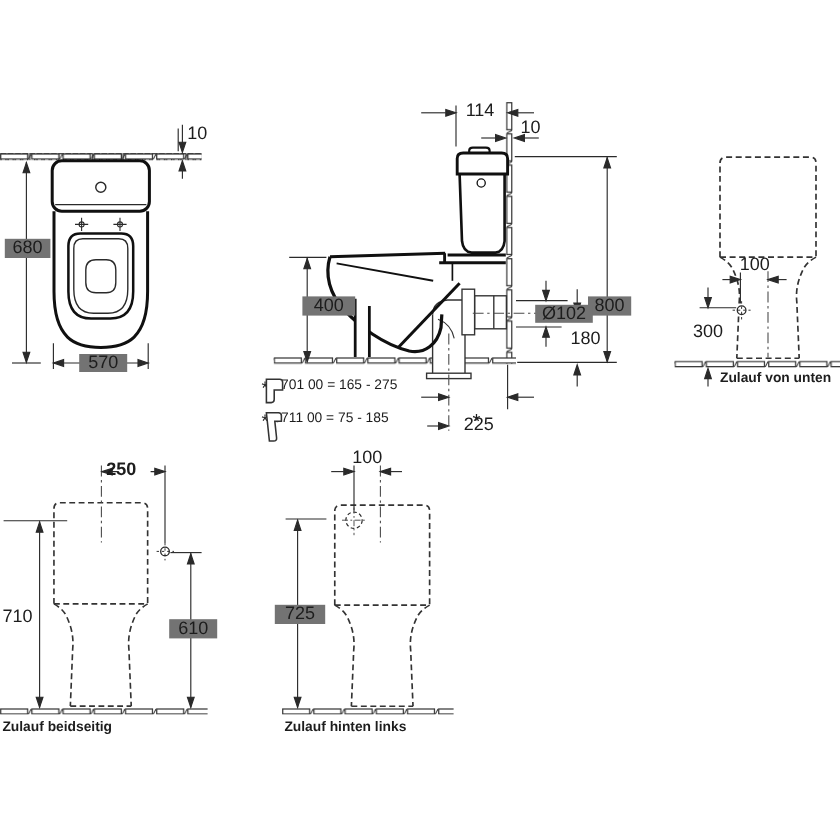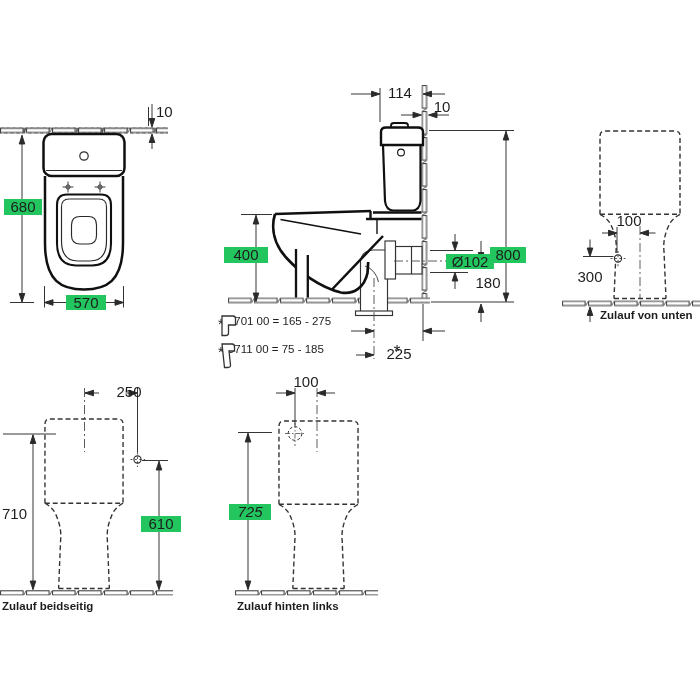--- a/index.html
+++ b/index.html
@@ -1,21 +1,21 @@
 <!DOCTYPE html>
 <html><head>
 <meta charset="utf-8">
 <style>
   html,body{margin:0;padding:0;background:#fff;}
   .canvas{position:relative;width:700px;height:700px;background:#fff;overflow:hidden;
           font-family:"Liberation Sans",sans-serif;}
   .canvas svg{position:absolute;left:0;top:0;}
   .dim{position:absolute;font-size:15px;line-height:1.05;color:#1d1d1d;white-space:nowrap;}
   .c{text-align:center;}
-  .bg{background:#22c55e;padding:0 2px;}
+  .bg{background:#737373;padding:0 2px;}
   .cap{position:absolute;font-size:11.5px;color:#1d1d1d;white-space:nowrap;font-weight:bold;}
   .note{position:absolute;display:flex;align-items:center;gap:4px;font-size:11.5px;color:#1d1d1d;white-space:nowrap;}
   .note .star{font-size:15px;line-height:1;position:relative;top:3px;}
   .star-lone{font-size:17px;}
 </style>
 </head>
 <body>
 
 <div class="canvas">
 
@@ -214,21 +214,21 @@
   </g>
 </svg>
 
 <div class="dim" style="left:156px;top:104px;">10</div>
 <div class="dim c bg" style="left:4px;top:199px;width:34px;">680</div>
 <div class="dim c bg" style="left:66px;top:294.5px;width:36px;">570</div>
 
 <div class="dim c" style="left:383px;top:85px;width:34px;">114</div>
 <div class="dim c" style="left:430px;top:99px;width:24px;">10</div>
 <div class="dim c bg" style="left:490px;top:207px;width:32px;margin-top:40px;">800</div>
-<div class="dim c bg" style="left:224px;top:247px;width:40px;">400</div>
+<div class="dim c bg" style="left:252px;top:247px;width:40px;">400</div>
 <div class="dim c bg" style="left:446px;top:253.5px;width:44px;">Ø102</div>
 <div class="dim c" style="left:470px;top:274.5px;width:36px;">180</div>
 <div class="dim c" style="left:381px;top:321.5px;width:36px;margin-top:24px;">225</div>
 <div class="dim c star-lone" style="left:387px;top:343px;width:20px;">*</div>
 
 <div class="note" style="left:218px;top:313px;">
   <span class="star">*</span>
   <svg width="21" height="27" viewBox="0 0 21 27">
     <path d="M4,3 L15,3 Q17.5,3 17.5,5.5 L17.5,12 L10.5,12 L10.5,20 Q10.5,22.5 8,22.5 L4,22.5 Z" fill="#fff" stroke="#333" stroke-width="1.3"></path>
   </svg>
@@ -239,22 +239,22 @@
   <svg width="21" height="29" viewBox="0 0 21 29">
     <path d="M4,3 L14,3 Q16.5,3 16.5,5.5 L16.5,10 L11,10 L12.5,24 Q12.7,26.5 10,26.5 L6.5,26.5 Z" fill="#fff" stroke="#333" stroke-width="1.3"></path>
   </svg>
   <span>8711 00 = 75 - 185</span>
 </div>
 
 <div class="dim c" style="left:604px;top:212.5px;width:50px;">100</div>
 <div class="dim c" style="left:574px;top:268.5px;width:32px;">300</div>
 <div class="cap" style="left:600px;top:309px;">Zulauf von unten</div>
 
-<div class="dim c" style="left:113px;top:384px;width:32px;">250</div>
+<div class="dim c" style="left:85px;top:384px;width:32px;font-weight:bold;">250</div>
 <div class="dim c" style="left:0px;top:506px;width:29px;">710</div>
 <div class="dim c bg" style="left:141px;top:516px;width:36px;">610</div>
 <div class="cap" style="left:2px;top:600px;">Zulauf beidseitig</div>
 
 <div class="dim c" style="left:292px;top:373.5px;width:28px;">100</div>
-<div class="dim c bg" style="left:229px;top:504px;width:38px;font-style:italic;">725</div>
+<div class="dim c bg" style="left:229px;top:504px;width:38px;">725</div>
 <div class="cap" style="left:237px;top:600px;">Zulauf hinten links</div>
 
 </div>
 
 </body></html>

